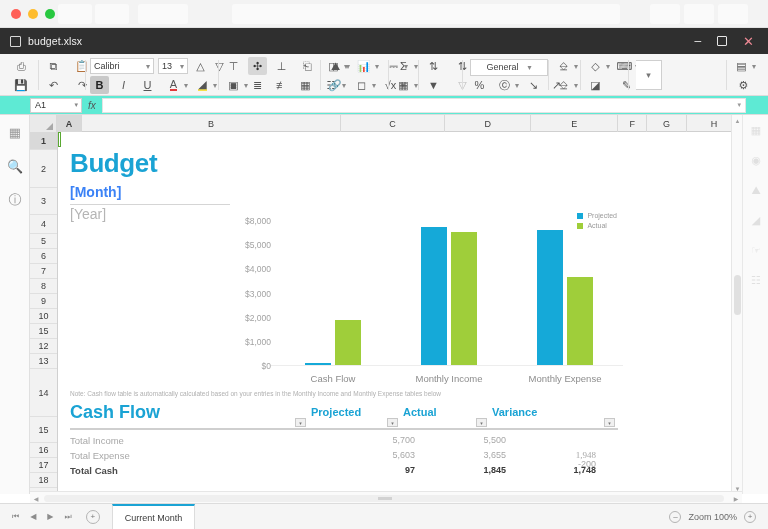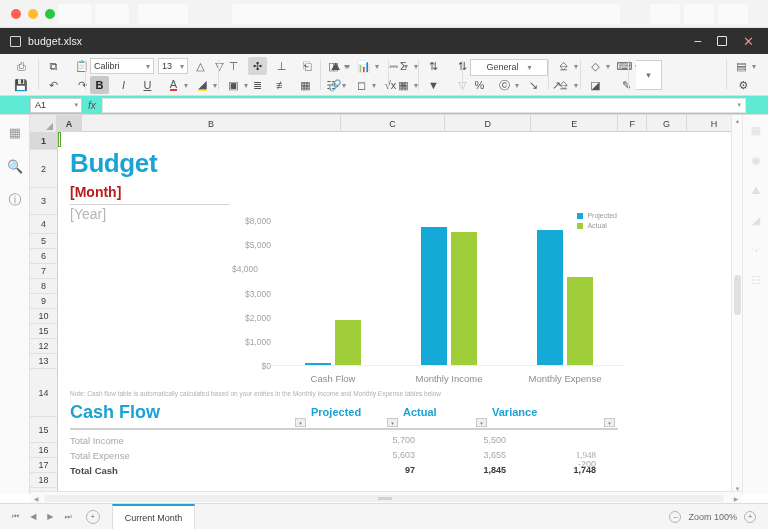--- a/index.html
+++ b/index.html
@@ -97,21 +97,21 @@
   .rh.sel { background:#d9d9d9; font-weight:bold; }
 
   .sheet { position:absolute; left:58px; top:132px; width:684px; height:362px;
            background:#ffffff; overflow:hidden; }
   .cellA1 { position:absolute; left:0; top:0; width:3px; height:15px;
             border:1.5px solid #5aa832; }
 
   
   .budget-title { position:absolute; left:12px; top:16px; font-size:26px; font-weight:bold;
                   color:#1aa3d4; letter-spacing:-.4px; }
-  .month { position:absolute; left:12px; top:52px; font-size:14px; font-weight:bold; color:#b91c1c; }
+  .month { position:absolute; left:12px; top:52px; font-size:14px; font-weight:bold; color:#3b82f6; }
   .month-rule { position:absolute; left:12px; top:72px; width:160px; height:1px; background:#d5d5d5; }
   .year { position:absolute; left:12px; top:74px; font-size:14px; color:#b5b5b5; }
 
   
   .chart { position:absolute; left:165px; top:78px; width:400px; height:205px; }
   .ylab { position:absolute; right:0; font-size:8.5px; color:#a2a2a2; text-align:right;
           width:46px; transform:translateY(-4px); }
   .plot { position:absolute; left:52px; top:10px; width:348px; height:145px; }
   .baseline { position:absolute; left:48px; top:155px; width:352px; height:1px; background:#ededed; }
   .grp-bars { position:absolute; bottom:0; display:flex; align-items:flex-end; gap:4px; }
@@ -441,21 +441,21 @@
             <div class="bar p" style="height: 137.75px; background: rgb(21, 169, 216);"></div>
             <div class="bar a" style="height: 132.917px; background: rgb(159, 206, 58);"></div>
           </div>
           <div class="grp-bars" style="left: 262px;">
             <div class="bar p" style="height: 135.406px; background: rgb(21, 169, 216);"></div>
             <div class="bar a" style="height: 88.3292px; background: rgb(159, 206, 58);"></div>
           </div>
         </div>
     <div class="ylab" style="top: 10px; right: 352px;">$8,000</div>
         <div class="ylab" style="top: 34.1667px; right: 352px;">$5,000</div>
-        <div class="ylab" style="top: 58.3333px; right: 365px;">$4,000</div>
+        <div class="ylab" style="top: 58.3333px; right: 352px;">$4,000</div>
         <div class="ylab" style="top: 82.5px; right: 352px;">$3,000</div>
         <div class="ylab" style="top: 106.667px; right: 352px;">$2,000</div>
         <div class="ylab" style="top: 130.833px; right: 352px;">$1,000</div>
         <div class="ylab" style="top: 155px; right: 352px;">$0</div>
         <div class="xlab" style="left: 52px; width: 116px;">Cash Flow</div>
         <div class="xlab" style="left: 168px; width: 116px;">Monthly Income</div>
         <div class="xlab" style="left: 284px; width: 116px;">Monthly Expense</div>
       </div>
 
     <div class="note">Note: Cash flow table is automatically calculated based on your entries in the Monthly Income and Monthly Expense tables below</div>

